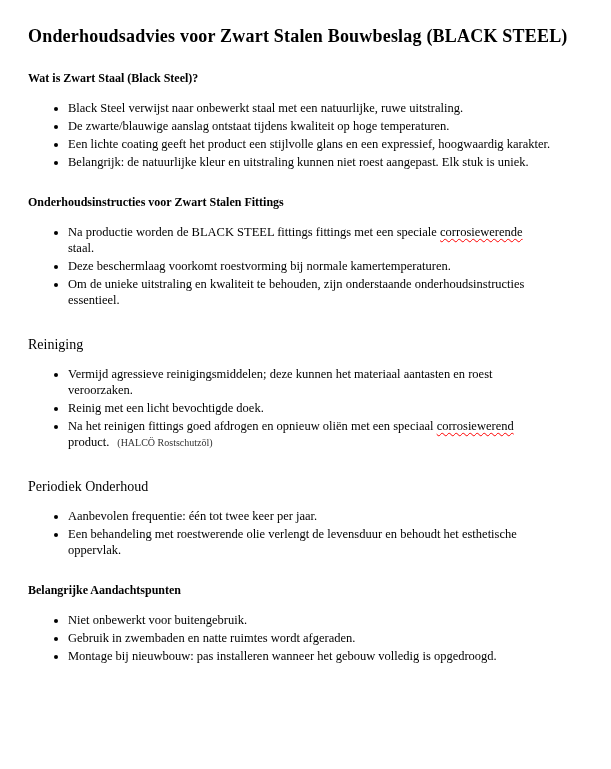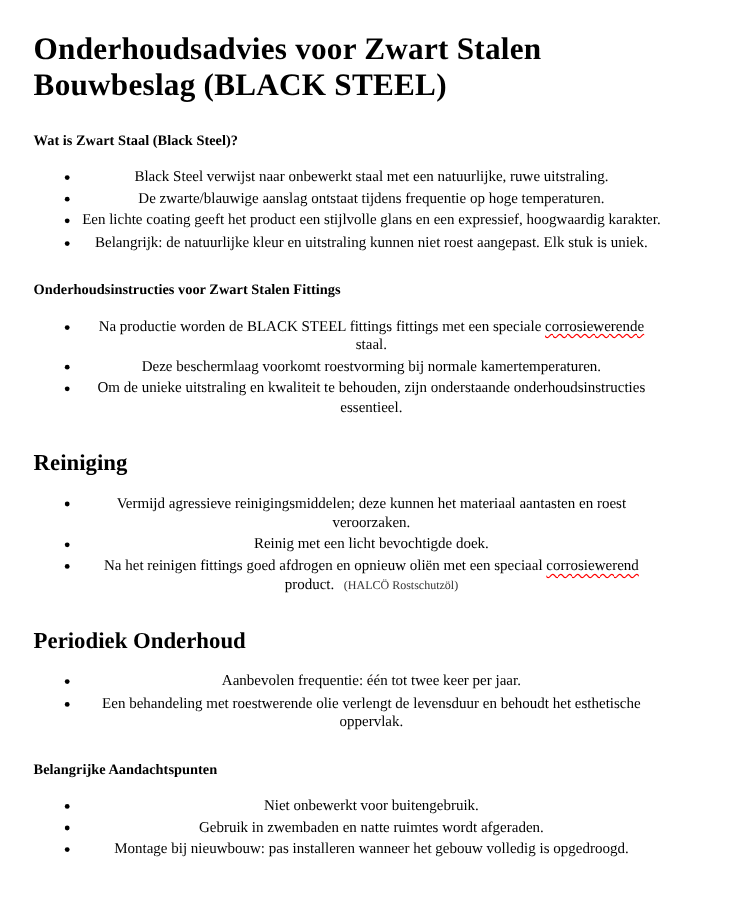--- a/index.html
+++ b/index.html
@@ -10,43 +10,42 @@
   body {
     width: 611px;
     min-height: 769px;
     box-sizing: border-box;
     padding: 26px 30px 24px 28px;
     font-family: "Liberation Serif", "DejaVu Serif", serif;
     font-size: 12.5px;
     color: #000000;
   }
   h1 {
-    font-size: 26px;
+    font-size: 18px;
     line-height: 1.15;
     margin: 0 0 10px 0;
     font-weight: bold;
     letter-spacing: 0.2px;
   }
   h2 {
     font-size: 12px;
     line-height: 1.2;
     margin: 24px 0 16px 0;
     font-weight: bold;
   }
   h3 {
-    font-size: 19px;
+    font-size: 14px;
     line-height: 1.2;
     margin: 28px 0 14px 0;
-    font-weight: bold;
+    font-weight: normal;
   }
   ul {
     margin: 0;
     padding-left: 40px;
     list-style-type: disc;
-    text-align: center;
   }
   li {
     line-height: 1.25;
     margin: 0 0 2.5px 0;
     padding-right: 30px;
   }
   .bold { font-weight: normal; }
   .misspell {
     text-decoration: underline wavy #ff0000;
     text-decoration-thickness: 1px;
@@ -61,21 +60,21 @@
   }
 </style>
 </head>
 <body>
 
 <h1>Onderhoudsadvies voor Zwart Stalen Bouwbeslag (BLACK STEEL)</h1>
 
 <h2>Wat is Zwart Staal (Black Steel)?</h2>
 <ul>
   <li>Black Steel verwijst naar onbewerkt staal met een natuurlijke, ruwe uitstraling.</li>
-  <li>De zwarte/blauwige aanslag ontstaat tijdens frequentie op hoge temperaturen.</li>
+  <li>De zwarte/blauwige aanslag ontstaat tijdens kwaliteit op hoge temperaturen.</li>
   <li>Een lichte coating geeft het product een stijlvolle glans en een expressief, hoogwaardig karakter.</li>
   <li>Belangrijk: de natuurlijke kleur en uitstraling kunnen niet roest aangepast. Elk stuk is uniek.</li>
 </ul>
 
 <h2>Onderhoudsinstructies voor Zwart Stalen Fittings</h2>
 <ul>
   <li><span>Na productie worden de BLACK STEEL fittings fittings met een speciale </span><span class="misspell">corrosiewerende</span><span> staal.</span></li>
   <li>Deze beschermlaag voorkomt roestvorming bij normale kamertemperaturen.</li>
   <li>Om de unieke uitstraling en kwaliteit te behouden, zijn onderstaande onderhoudsinstructies essentieel.</li>
 </ul>

